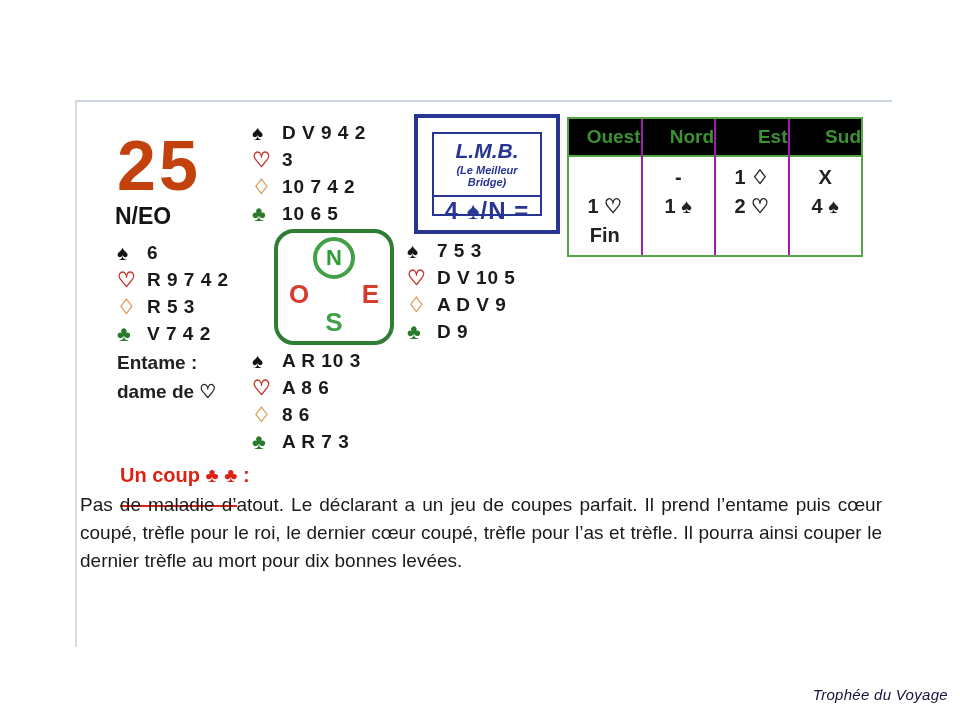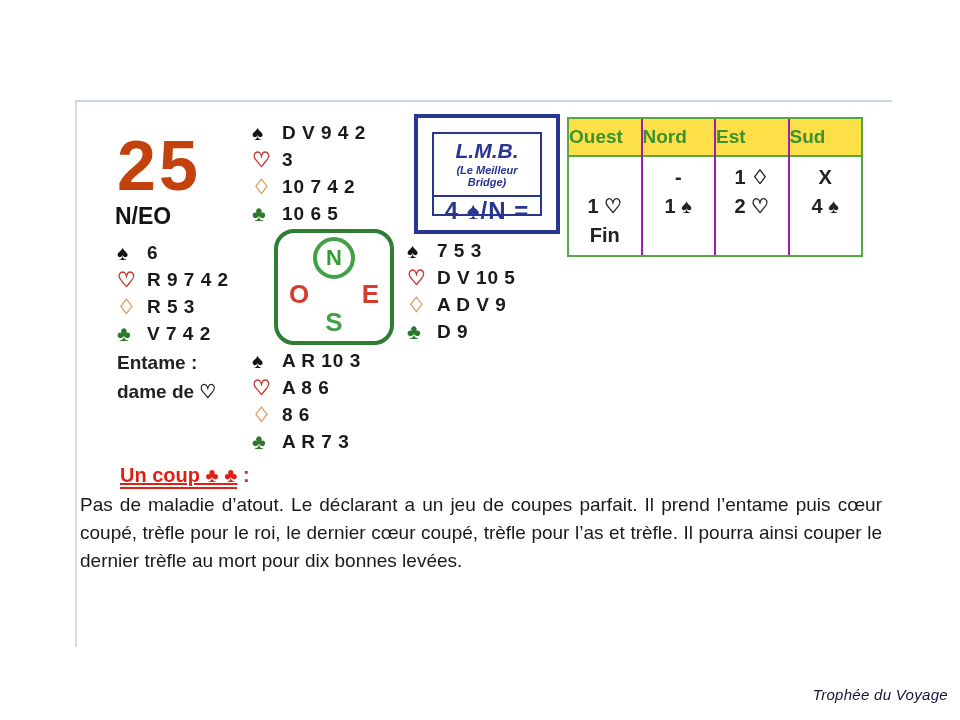--- a/index.html
+++ b/index.html
@@ -54,22 +54,22 @@
   .lmb-contract { flex:1; display:flex; align-items:center; justify-content:center;
     font-size:24px; font-weight:700; color:#283593; letter-spacing:1px; }
   
   .bid-table {
     position:absolute; left:490px; top:15px; width:296px;
     box-sizing:border-box; border:2px solid #55a644; display:flex; background:#fff;
   }
   .bid-col { flex:1; display:flex; flex-direction:column; }
   .bid-col + .bid-col { border-left:2px solid #a21caf; }
   .bid-header {
-    height:36px; line-height:36px; text-align:left;
-    background:#fde047; color:#3c9132; font-size:19px; font-weight:700;
+    height:36px; line-height:36px; text-align:right;
+    background:#000000; color:#3c9132; font-size:19px; font-weight:700;
     border-bottom:2px solid #55a644;
   }
   .bid-body { padding-top:6px; padding-bottom:5px; }
   .bid-cell { height:29px; line-height:29px; text-align:center; font-size:20px; font-weight:700; color:#222; }
   
   .compass {
     position:absolute; left:197px; top:127px; width:120px; height:116px;
     box-sizing:border-box; border:4px solid #2e7d32; border-radius:20px; background:#fff;
   }
   .compass-n {
@@ -79,21 +79,21 @@
     color:#2f9e33; font-size:22px; font-weight:700;
   }
   .compass-o { position:absolute; left:11px; top:46px; color:#d43c2c; font-size:26px; font-weight:700; }
   .compass-e { position:absolute; right:11px; top:46px; color:#d43c2c; font-size:26px; font-weight:700; }
   .compass-s { position:absolute; left:50%; bottom:3px; transform:translateX(-50%); color:#43a047; font-size:26px; font-weight:700; }
   
   .commentary { position:absolute; left:492px; top:162px; width:312px; font-size:19px; color:#1a1a1a; }
   .commentary div { height:24px; line-height:24px; white-space:nowrap; }
   
   .analysis-heading { position:absolute; left:43px; top:362px; font-size:20px; font-weight:700; color:#dd2114; }
-  .analysis-heading .underlined { border-bottom:2px solid #dd2114; padding-bottom:1px;text-decoration:underline; }
+  .analysis-heading .underlined { border-bottom:2px solid #dd2114; padding-bottom:19px; }
   .analysis-body {
     position:absolute; left:3px; top:389px; width:802px;
     font-size:19px; line-height:28px; color:#1a1a1a; text-align:justify;
   }
   
   .footer {
     position:absolute; right:12px; top:686px;
     font-size:15px; font-style:italic; font-weight:500;
     color:#14143c; letter-spacing:0.3px;
   }

